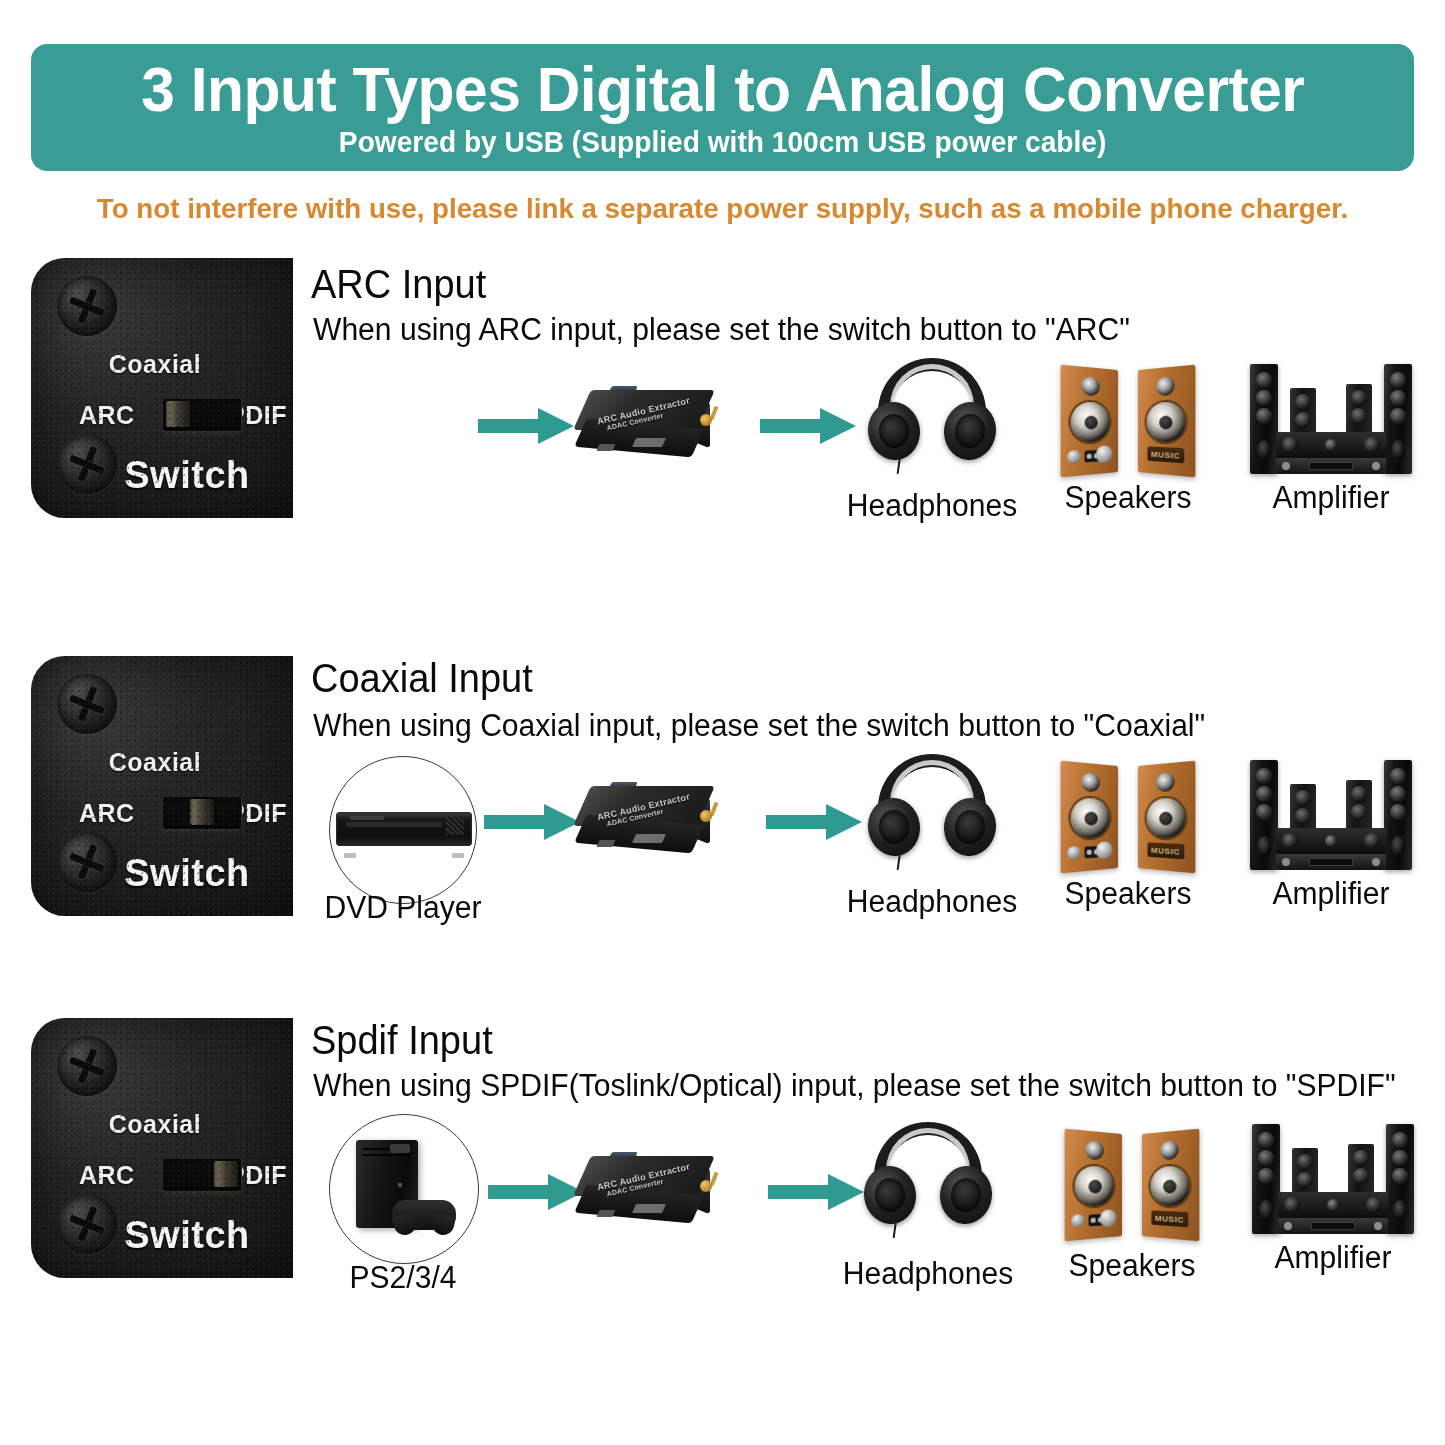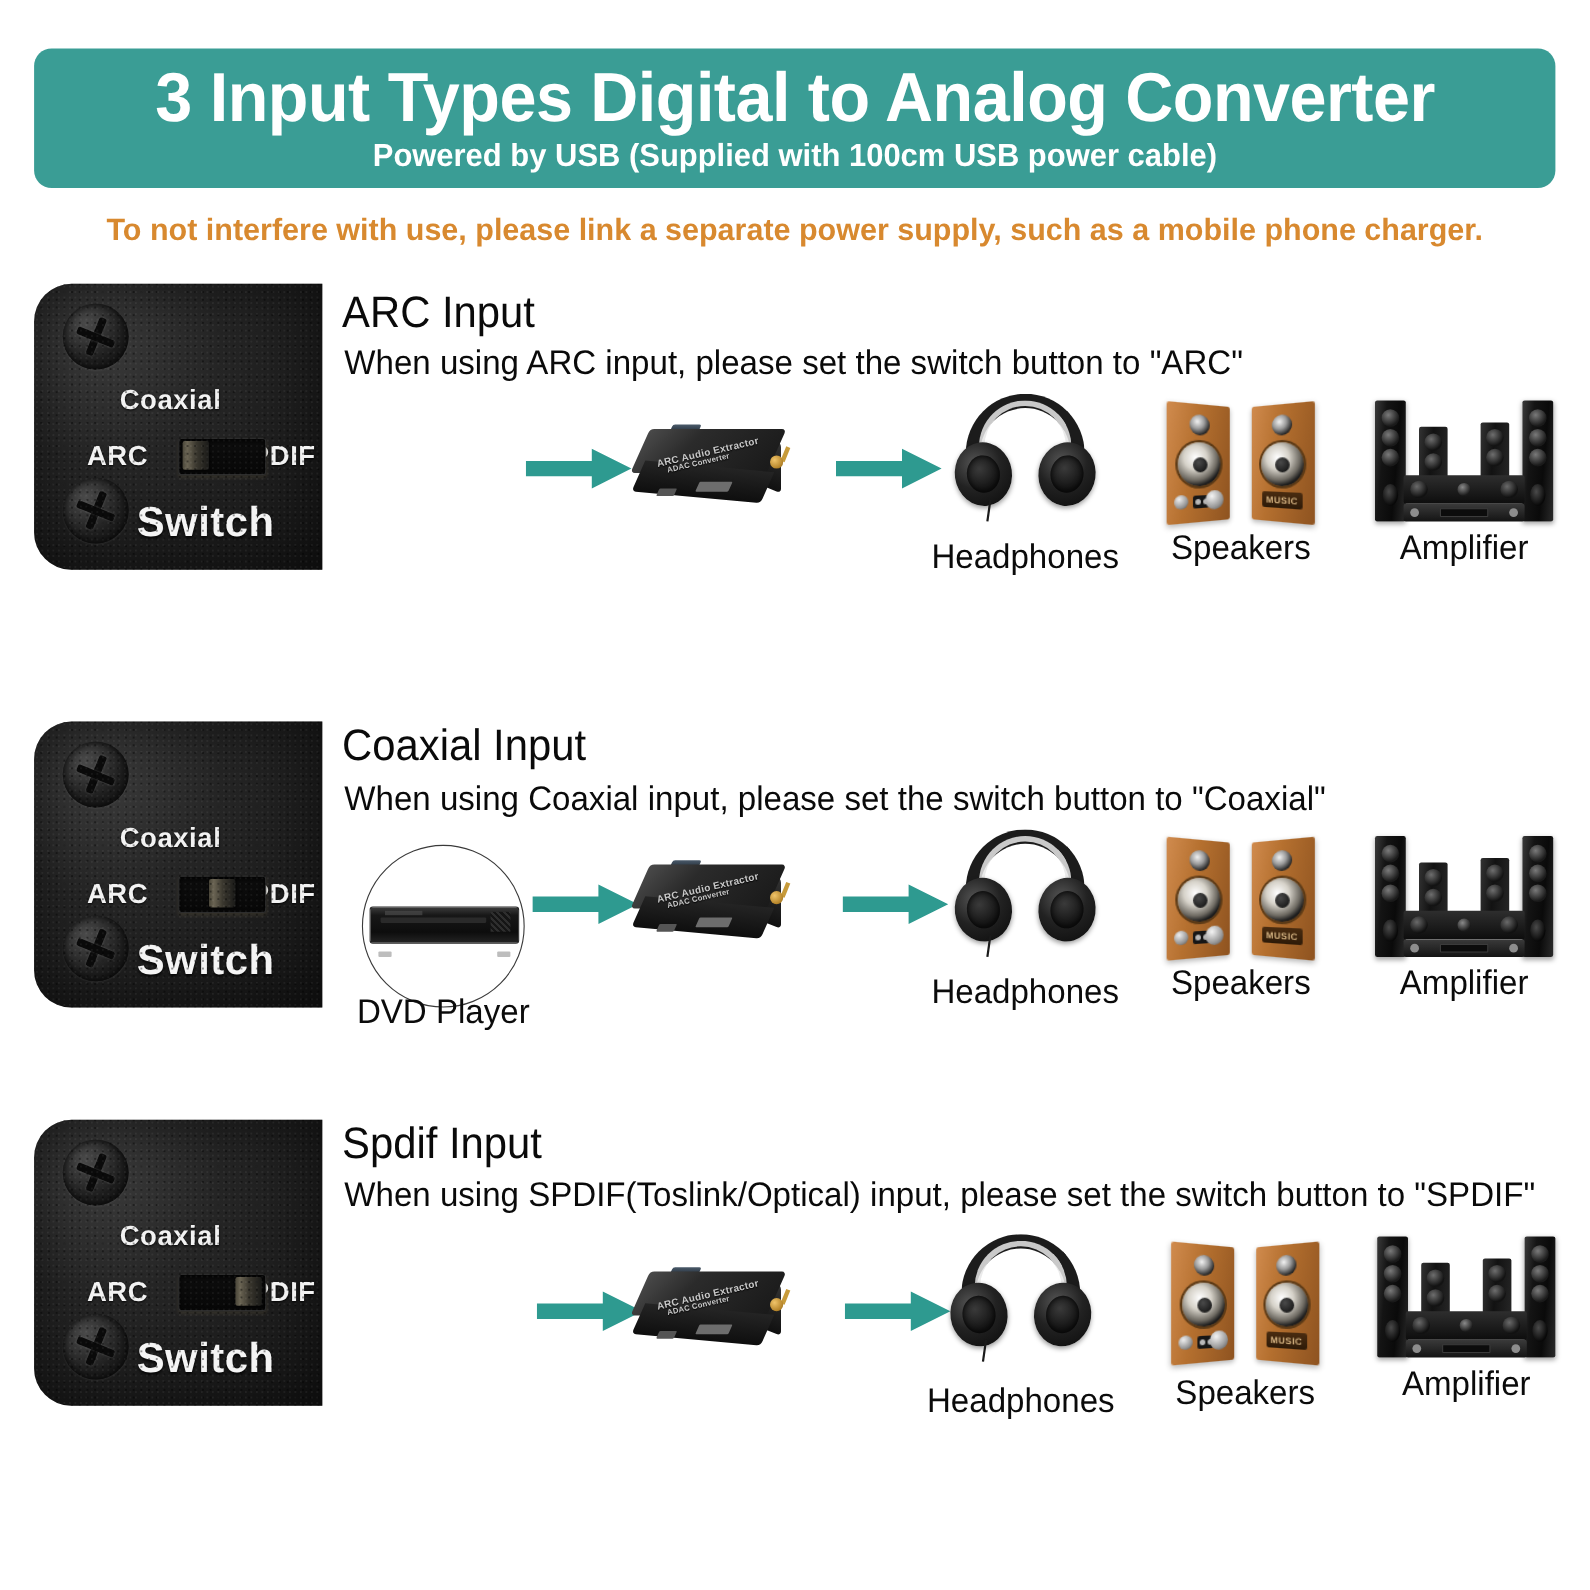--- a/index.html
+++ b/index.html
@@ -541,21 +541,21 @@
       <div class="slider-knob pos-center"></div>
     </div>
     <div class="lbl-switch">Switch</div>
   </div>
 
   <div class="sec-title" style="top:0px">Coaxial Input</div>
   <div class="sec-desc" style="top:52px">When using Coaxial input, please set the switch button to "Coaxial"</div>
 
   <div class="chain" style="top:96px;height:192px">
 
-    <div class="node" style="left:318px;top:16px;width:170px">
+    <div class="node" style="left:318px;top:4px;width:170px">
       <div class="art" style="width:170px;height:148px;position:relative">
         <div class="circle-ring" style="left:11px;top:0;width:148px;height:148px"></div>
         <div class="dvd" style="position:absolute;left:18px;top:50px">
           <div class="body"></div>
           <div class="disp"></div>
             <div class="tray"></div>
             <div class="grill"></div>
           <div class="foot l"></div>
             <div class="foot r"></div>
         </div>
@@ -678,20 +678,35 @@
       <div class="slider-knob pos-right"></div>
     </div>
     <div class="lbl-switch">Switch</div>
   </div>
 
   <div class="sec-title" style="top:0px">Spdif Input</div>
   <div class="sec-desc" style="top:50px">When using SPDIF(Toslink/Optical) input, please set the switch button to "SPDIF"</div>
 
   <div class="chain" style="top:96px;height:200px">
 
+    <div class="node" style="left:318px;top:0;width:170px">
+      <div class="art" style="width:170px;height:150px;position:relative">
+        <div class="circle-ring" style="left:11px;top:0;width:150px;height:150px"></div>
+        <div class="ps" style="position:absolute;left:22px;top:26px">
+          <div class="tower">
+              <div class="slit s1"></div>
+              <div class="slit s2"></div>
+            </div>
+          <div class="tp"></div>
+          <div class="logo"></div>
+          <div class="pad"></div>
+        </div>
+      </div>
+      <div class="cap" style="margin-top:-4px">PS2/3/4</div>
+    </div>
 
     <div class="arrow" style="left:488px;top:56px">
       <svg width="98" height="44" viewBox="0 0 98 44">
           <polygon points="0,15 60,15 60,4 96,22 60,40 60,29 0,29" fill="#2e9a90"></polygon>
         </svg>
     </div>
 
     <div class="node" style="left:576px;top:28px;width:156px">
       <div class="conv">
         <div class="tosl"></div>

